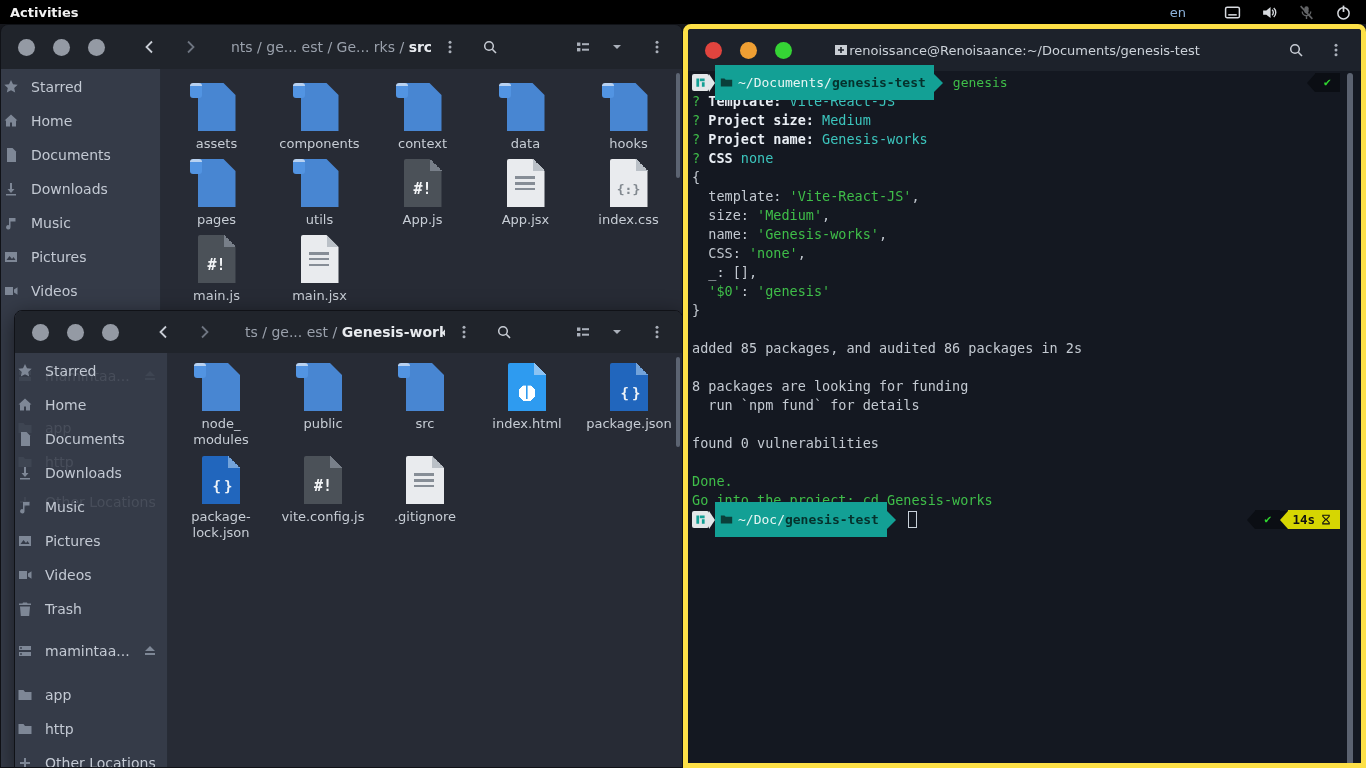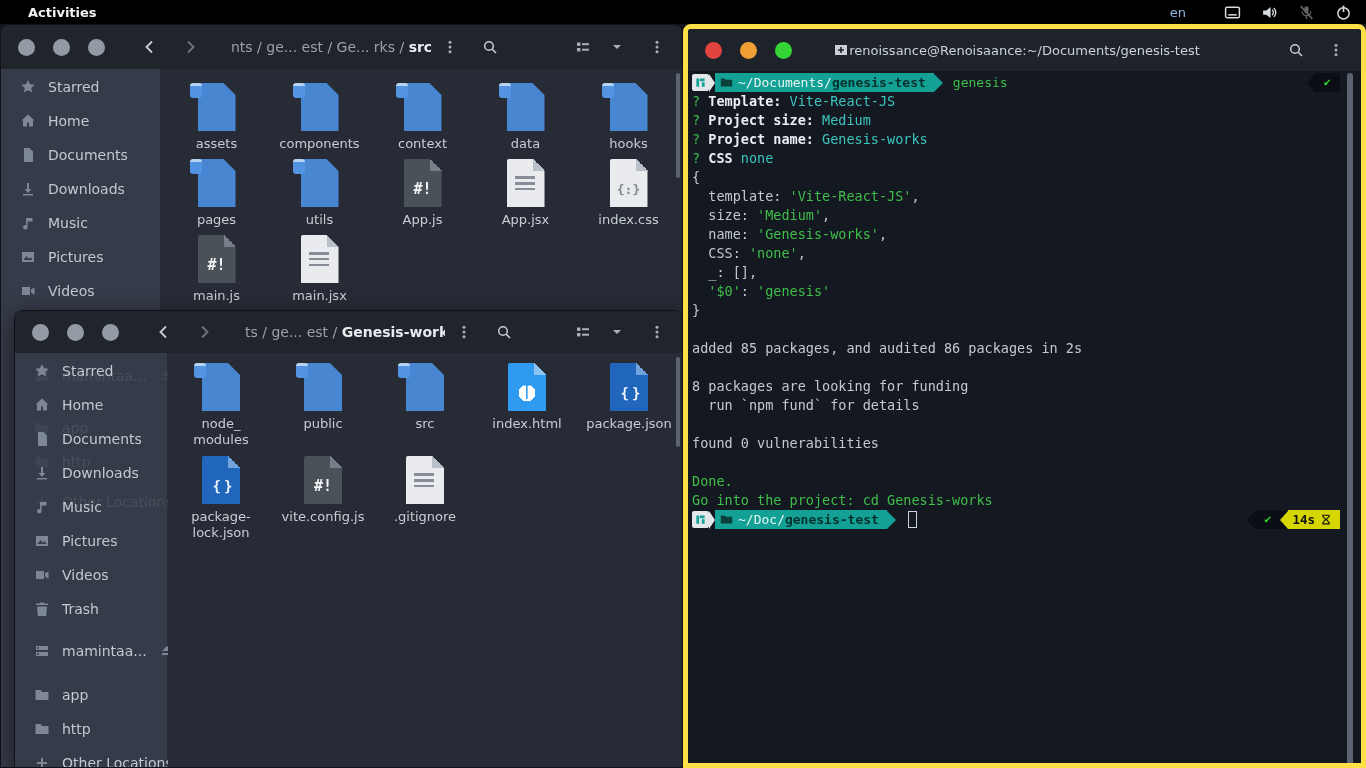--- a/index.html
+++ b/index.html
@@ -2,41 +2,41 @@
 <html><head>
 <meta charset="utf-8">
 <style>
   * { margin:0; padding:0; box-sizing:border-box; }
   html,body { width:1366px; height:768px; overflow:hidden; background:#17191f;
               font-family:"DejaVu Sans", sans-serif; }
 
   
   .topbar { position:absolute; left:0; top:0; width:1366px; height:24px; background:#000;
             display:flex; align-items:center; justify-content:space-between; z-index:50; }
-  .activities { color:#f2f2f2; font-size:13px; font-weight:bold; padding-left:28px; }
+  .activities { color:#f2f2f2; font-size:13px; font-weight:bold; padding-left:10px; }
   .topbar-right { display:flex; align-items:center; gap:20px; padding-right:14px; }
   .lang { color:#8fb4dd; font-size:13px; margin-right:18px; }
   .tb-ic { width:17px; height:17px; }
   .tb-ic.dim { opacity:.45; }
 
   
   .window { position:absolute; border:1px solid #101217; border-radius:8px 8px 0 0;
             overflow:hidden; box-shadow:0 6px 22px rgba(0,0,0,.55); }
   .titlebar { height:44px; background:#20242b; display:flex; align-items:center; position:relative; }
   .circle { width:17px; height:17px; border-radius:50%; background:#949aa4; margin-right:18px; }
   .tl-red { background:#e0443e; } .tl-orange { background:#ef9f33; } .tl-green { background:#35d435; }
 
   .hd-btn { display:flex; align-items:center; justify-content:center; width:26px; height:26px; }
   .hd-btn svg { width:16px; height:16px; }
 
   
   .fm-body { display:flex; height:calc(100% - 44px); }
   .fm-sidebar { width:160px; background:#353b48; flex:none; position:relative;
                 border-right:1px solid #272c36; padding-top:1px; }
-  .srow { display:flex; align-items:center; height:34px; padding:0 10px 0 19px; gap:12px;
+  .srow { display:flex; align-items:center; height:34px; padding:0 10px 0 2px; gap:12px;
           color:#c3c9d3; font-size:14px; white-space:nowrap; }
   .srow svg { width:16px; height:16px; flex:none; fill:#7e8796; }
   .srow .eject { margin-left:auto; }
   .ghost { position:absolute; left:0; right:0; opacity:.13; }
   .fm-content { flex:1; background:#272b35; position:relative; overflow:hidden; }
   .crumbs { font-size:14px; color:#9aa1ac; margin-left:28px; white-space:nowrap;
             overflow:hidden; max-width:200px; }
   .crumbs b { color:#e8ebef; }
   .fm-scroll { position:absolute; top:4px; right:2px; width:4px; border-radius:2px; background:#5c6472; }
 
@@ -86,21 +86,21 @@
   .tline { height:19px; white-space:pre; }
   .t-w { color:#c3c9d1; } .t-g { color:#3fbe49; } .t-c { color:#3cc5bd; }
   .t-b { color:#e9eef4; font-weight:bold; }
 
   .prow { height:19px; display:flex; align-items:center; position:relative; font-size:13px; }
   .plogo { width:17px; height:17px; background:#e3e7e9; border-radius:2px; flex:none;
            display:flex; align-items:center; justify-content:center; }
   .plogo svg { width:11px; height:11px; fill:#13a095; }
   .parrow-w { width:0; height:0; border-top:9.5px solid transparent; border-bottom:9.5px solid transparent;
               border-left:6px solid #e3e7e9; }
-  .pseg { background:#13a095; height:19px; display:flex; align-items:center; gap:5px;
+  .pseg { background:#13a095; height:35px; display:flex; align-items:center; gap:5px;
           padding:0 8px 0 5px; color:#e7f5f3; }
   .pseg b { color:#05312c; }
   .pseg svg { width:13px; height:13px; fill:#0a3f3a; }
   .parrow-t { width:0; height:0; border-top:9.5px solid transparent; border-bottom:9.5px solid transparent;
               border-left:9px solid #13a095; }
   .pcmd { margin-left:10px; color:#3fbe49; }
   .pstatus { position:absolute; right:21px; top:0; height:19px; display:flex; align-items:center; }
   .arrL-k { width:0; height:0; border-top:9.5px solid transparent; border-bottom:9.5px solid transparent;
             border-right:8px solid #0b0e14; }
   .seg-k { background:#0b0e14; height:19px; display:flex; align-items:center; padding:0 9px;

